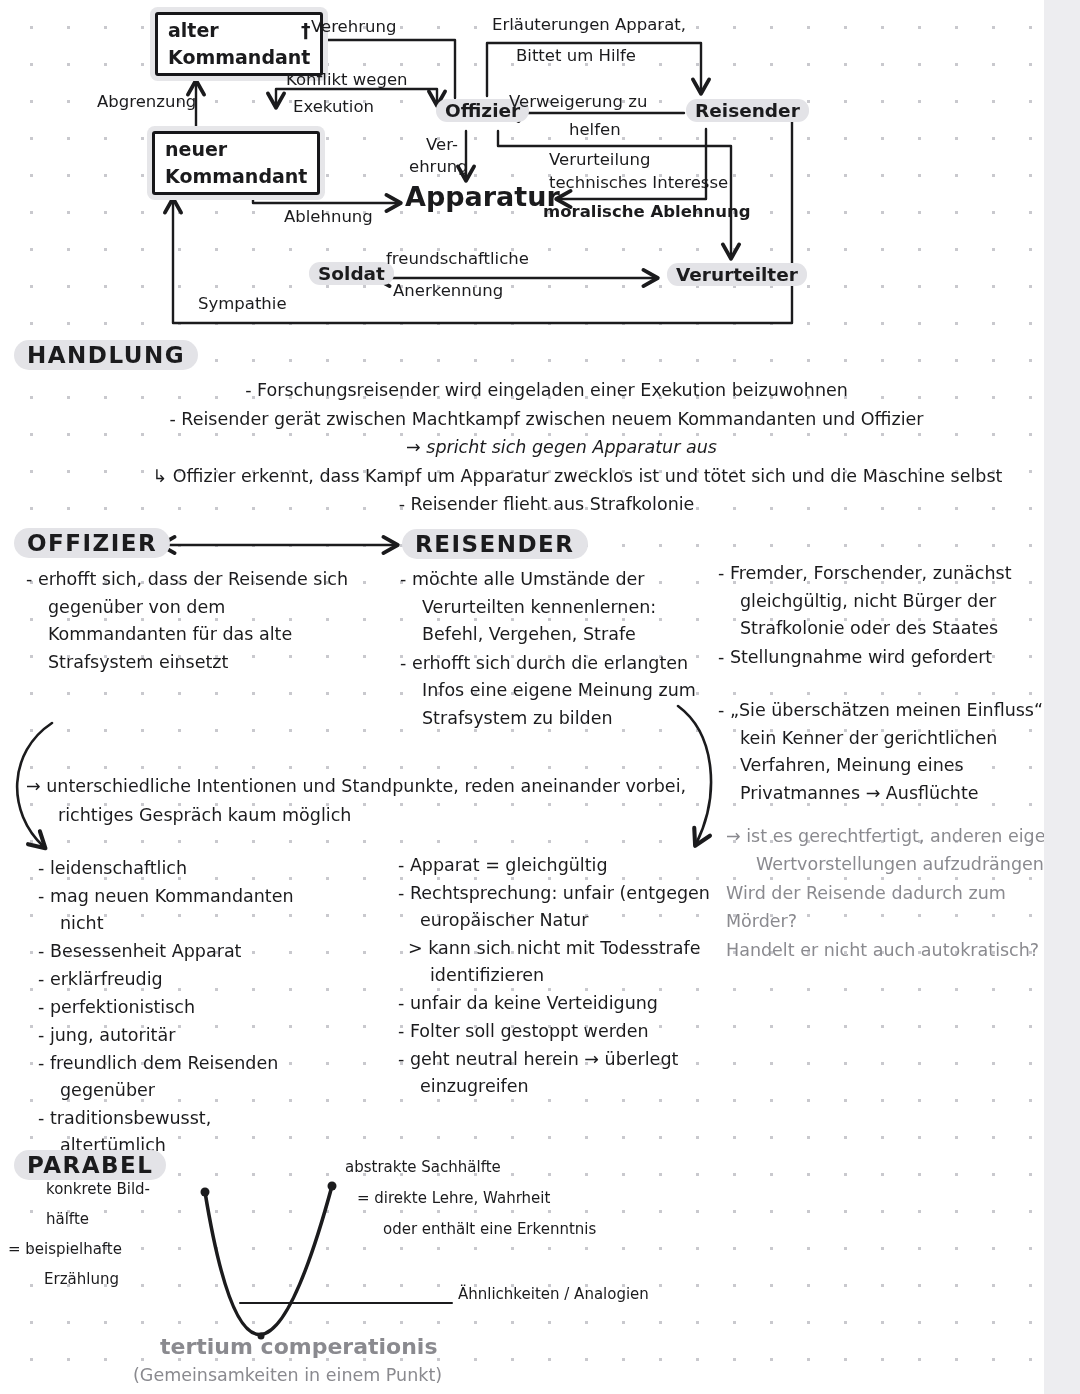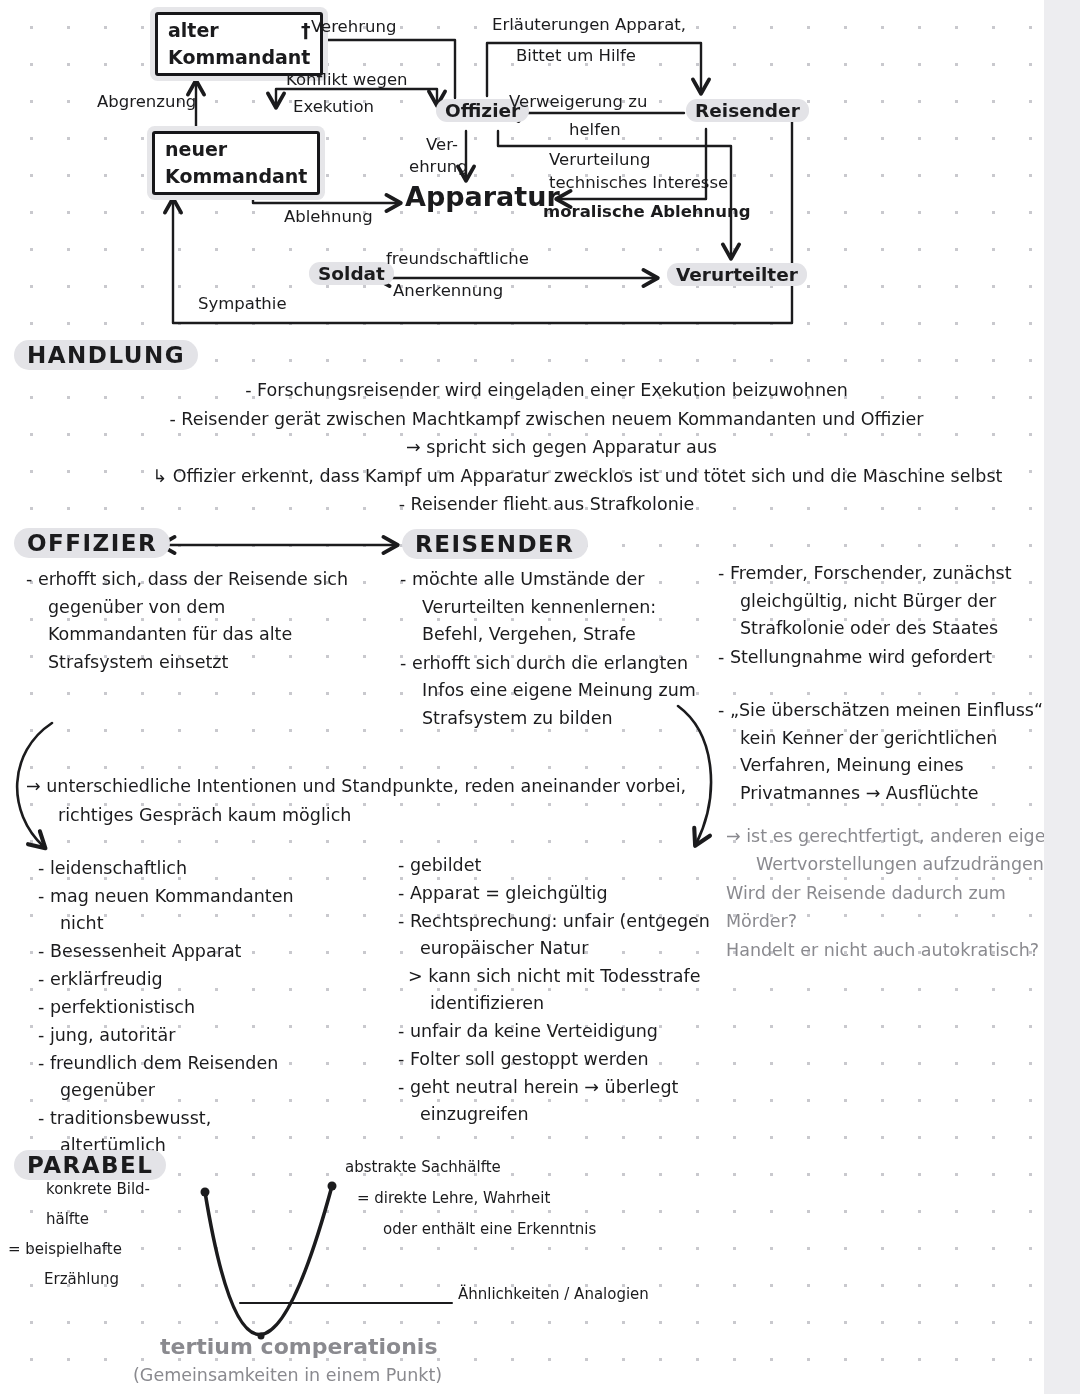--- a/index.html
+++ b/index.html
@@ -12,21 +12,21 @@
   .abs{position:absolute;}
   svg.lines{position:absolute;left:0;top:0;pointer-events:none;}
   .pillh{background:#e3e3e7;border-radius:17px;padding:2px 13px;font-size:23px;font-weight:bold;letter-spacing:1.5px;}
   .node{background:#e3e3e7;border-radius:11px;padding:1px 9px;font-size:18.5px;font-weight:bold;white-space:nowrap;}
   .kbox{border:3px solid #17171a;border-radius:3px;background:#fff;box-shadow:0 0 0 5px #e6e6e9;padding:2px 10px;font-size:19px;font-weight:bold;line-height:27px;white-space:nowrap;}
   .kbox .row1{display:flex;justify-content:space-between;gap:14px;}
   .el{position:absolute;font-size:16.5px;white-space:nowrap;}
   .txt{position:absolute;font-size:17.5px;line-height:27.5px;}
   .txt > div{margin-bottom:1px;}
   .hang{padding-left:22px;text-indent:-22px;}
-  .ind1{margin-left:30px;}
+  .ind1{margin-left:30px;font-style:italic;}
   .ind2{margin-left:62px;}
   .gray{color:#8a8a8f;}
   .pline{position:absolute;font-size:15px;white-space:nowrap;}
   .big{font-size:27px;font-weight:bold;white-space:nowrap;}
 </style>
 </head>
 <body>
 
 <div class="page">
 
@@ -139,21 +139,20 @@
     <div class="hang">- mag neuen Kommandanten nicht</div>
     <div class="hang">- Besessenheit Apparat</div>
     <div class="hang">- erklärfreudig</div>
     <div class="hang">- perfektionistisch</div>
     <div class="hang">- jung, autoritär</div>
     <div class="hang">- freundlich dem Reisenden gegenüber</div>
     <div class="hang">- traditionsbewusst, altertümlich</div>
   </div>
 
   <div class="txt" style="left:398px;top:852px;width:330px;line-height:27px;">
-    <div class="hang">- gebildet</div>
     <div class="hang">- Apparat = gleichgültig</div>
     <div class="hang">- Rechtsprechung: unfair (entgegen europäischer Natur</div>
     <div class="hang" style="margin-left:10px;">&gt; kann sich nicht mit Todesstrafe identifizieren</div>
     <div class="hang">- unfair da keine Verteidigung</div>
     <div class="hang">- Folter soll gestoppt werden</div>
     <div class="hang">- geht neutral herein → überlegt einzugreifen</div>
   </div>
 
   <div class="txt gray" style="left:726px;top:822px;width:345px;line-height:28px;">
     <div class="hang" style="padding-left:30px;text-indent:-30px;">→ ist es gerechtfertigt, anderen eigene Wertvorstellungen aufzudrängen?</div>

